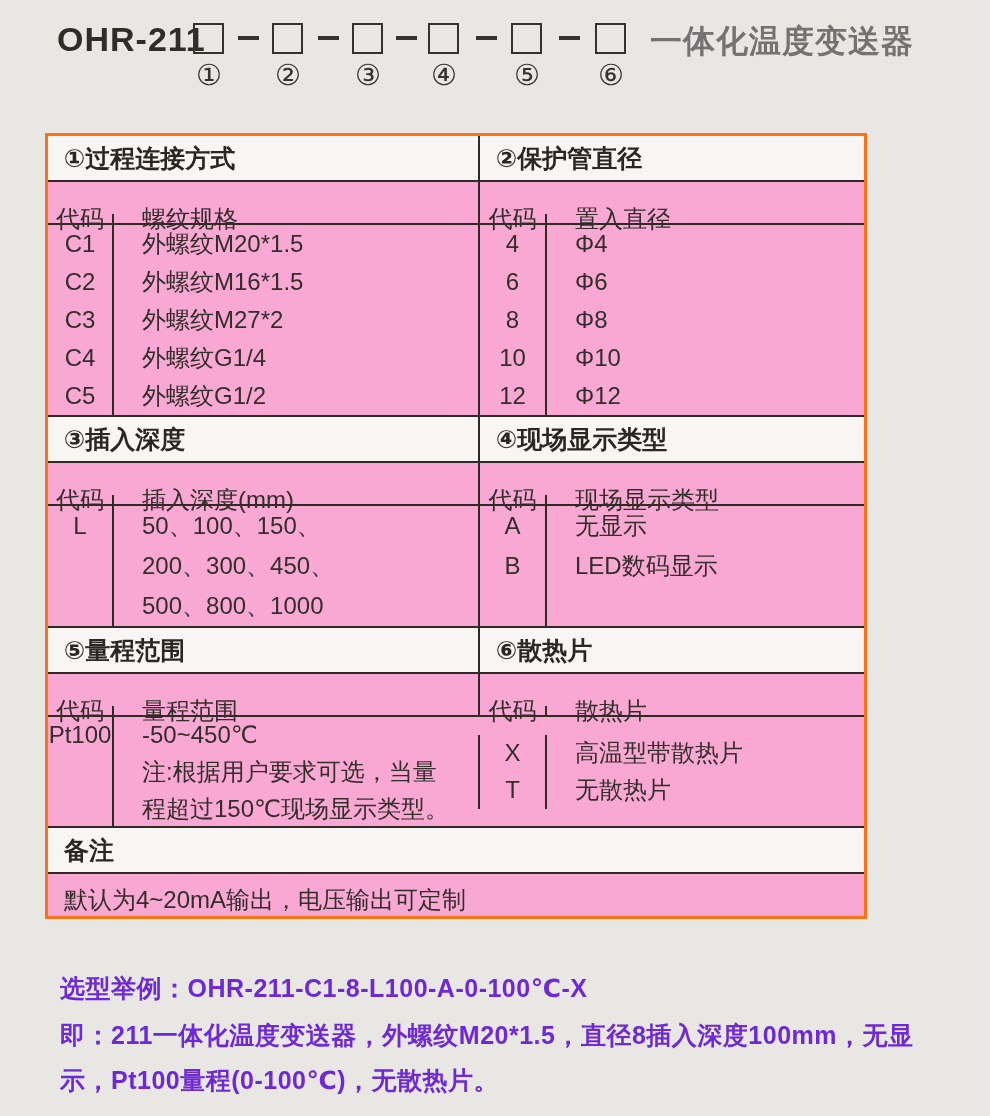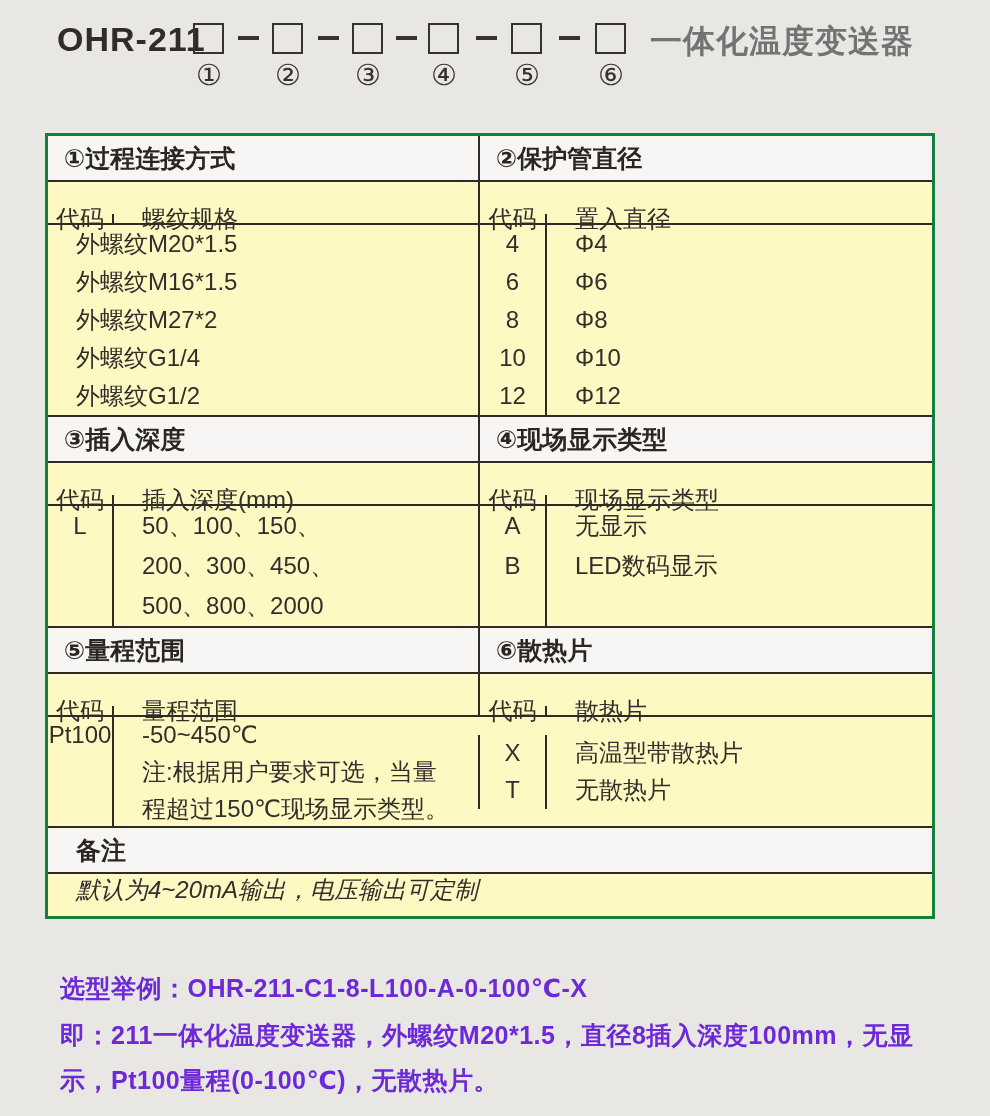--- a/index.html
+++ b/index.html
@@ -32,22 +32,22 @@
     letter-spacing:1px;
   }
   .pos-num {
     position:absolute; top:58px; width:32px; text-align:center;
     font-family:"DejaVu Serif","DejaVu Sans",serif;
     font-size:29px; color:#38322e; line-height:34px;
   }
 
   
   .spec-table {
-    position:absolute; left:45px; top:133px; width:890px;
-    border:3px solid #15803d; background:#fef9c3;
+    position:absolute; left:45px; top:133px; width:822px;
+    border:3px solid #f97316; background:#f9a8d4;
     font-size:24px; color:#332e2a;
   }
   .band { display:flex; border-bottom:2px solid #2f2a26; }
   .band:last-child { border-bottom:none; }
   .half-l { width:430px; display:flex; }
   .half-r { flex:1; display:flex; border-left:2px solid #2f2a26; }
   .band-title { height:46px; background:#f7f6f4; }
   .band-title .half-l, .band-title .half-r { align-items:center; }
   .sec-title {
     padding-left:16px; font-size:25px; font-weight:700; color:#2b2622;
@@ -62,24 +62,24 @@
   .half-r .ccol { width:67px; }
   .vcol { flex:1; display:flex; flex-direction:column; padding-left:28px; }
   .cell { display:flex; align-items:center; }
   .ccol .cell { justify-content:center; }
   .band-header .ccol, .band-header .vcol { justify-content:flex-start;margin-top:32px; }
   .band-header .cell { height:100%; }
   .grow .cell { flex:1; }
   .ln40 .cell { height:40px; flex:none; }
   .ln37 .cell { height:37px; flex:none; }
   .remark-title { height:46px; background:#f7f6f4; align-items:center; }
-  .remark-content { height:42px; align-items:flex-start;font-style:italic; }
+  .remark-content { height:42px; align-items:flex-end; }
   .remark-row { display:flex; border-bottom:2px solid #2f2a26; }
   .remark-row:last-child { border-bottom:none; }
-  .remark-row .cell { padding-left:28px; }
+  .remark-row .cell { padding-left:16px; }
   .remark-row.remark-title .cell { font-size:25px; font-weight:700; color:#2b2622; }
 
   
   .example-line {
     position:absolute; left:60px; height:45px; display:flex; align-items:center;
     font-size:25px; font-weight:600; color:#6d28d9; white-space:nowrap;
     letter-spacing:0.5px;
   }
 </style>
 </head>
@@ -135,20 +135,27 @@
             <div class="cell">代码</div>
           </div>
         <div class="vcol">
             <div class="cell">置入直径</div>
           </div>
       </div>
     </div>
 
     <div class="band band-data-1">
       <div class="half-l">
+        <div class="ccol grow">
+          <div class="cell">C1</div>
+          <div class="cell">C2</div>
+          <div class="cell">C3</div>
+          <div class="cell">C4</div>
+          <div class="cell">C5</div>
+        </div>
         <div class="vcol grow">
           <div class="cell">外螺纹M20*1.5</div>
           <div class="cell">外螺纹M16*1.5</div>
           <div class="cell">外螺纹M27*2</div>
           <div class="cell">外螺纹G1/4</div>
           <div class="cell">外螺纹G1/2</div>
         </div>
       </div>
       <div class="half-r">
         <div class="ccol grow">
@@ -197,21 +204,21 @@
     </div>
 
     <div class="band band-data-2">
       <div class="half-l">
         <div class="ccol ln40">
           <div class="cell">L</div>
         </div>
         <div class="vcol ln40">
           <div class="cell">50、100、150、</div>
           <div class="cell">200、300、450、</div>
-          <div class="cell">500、800、2000</div>
+          <div class="cell">500、800、1000</div>
         </div>
       </div>
       <div class="half-r">
         <div class="ccol ln40">
           <div class="cell">A</div>
           <div class="cell">B</div>
         </div>
         <div class="vcol ln40">
           <div class="cell">无显示</div>
           <div class="cell">LED数码显示</div>

